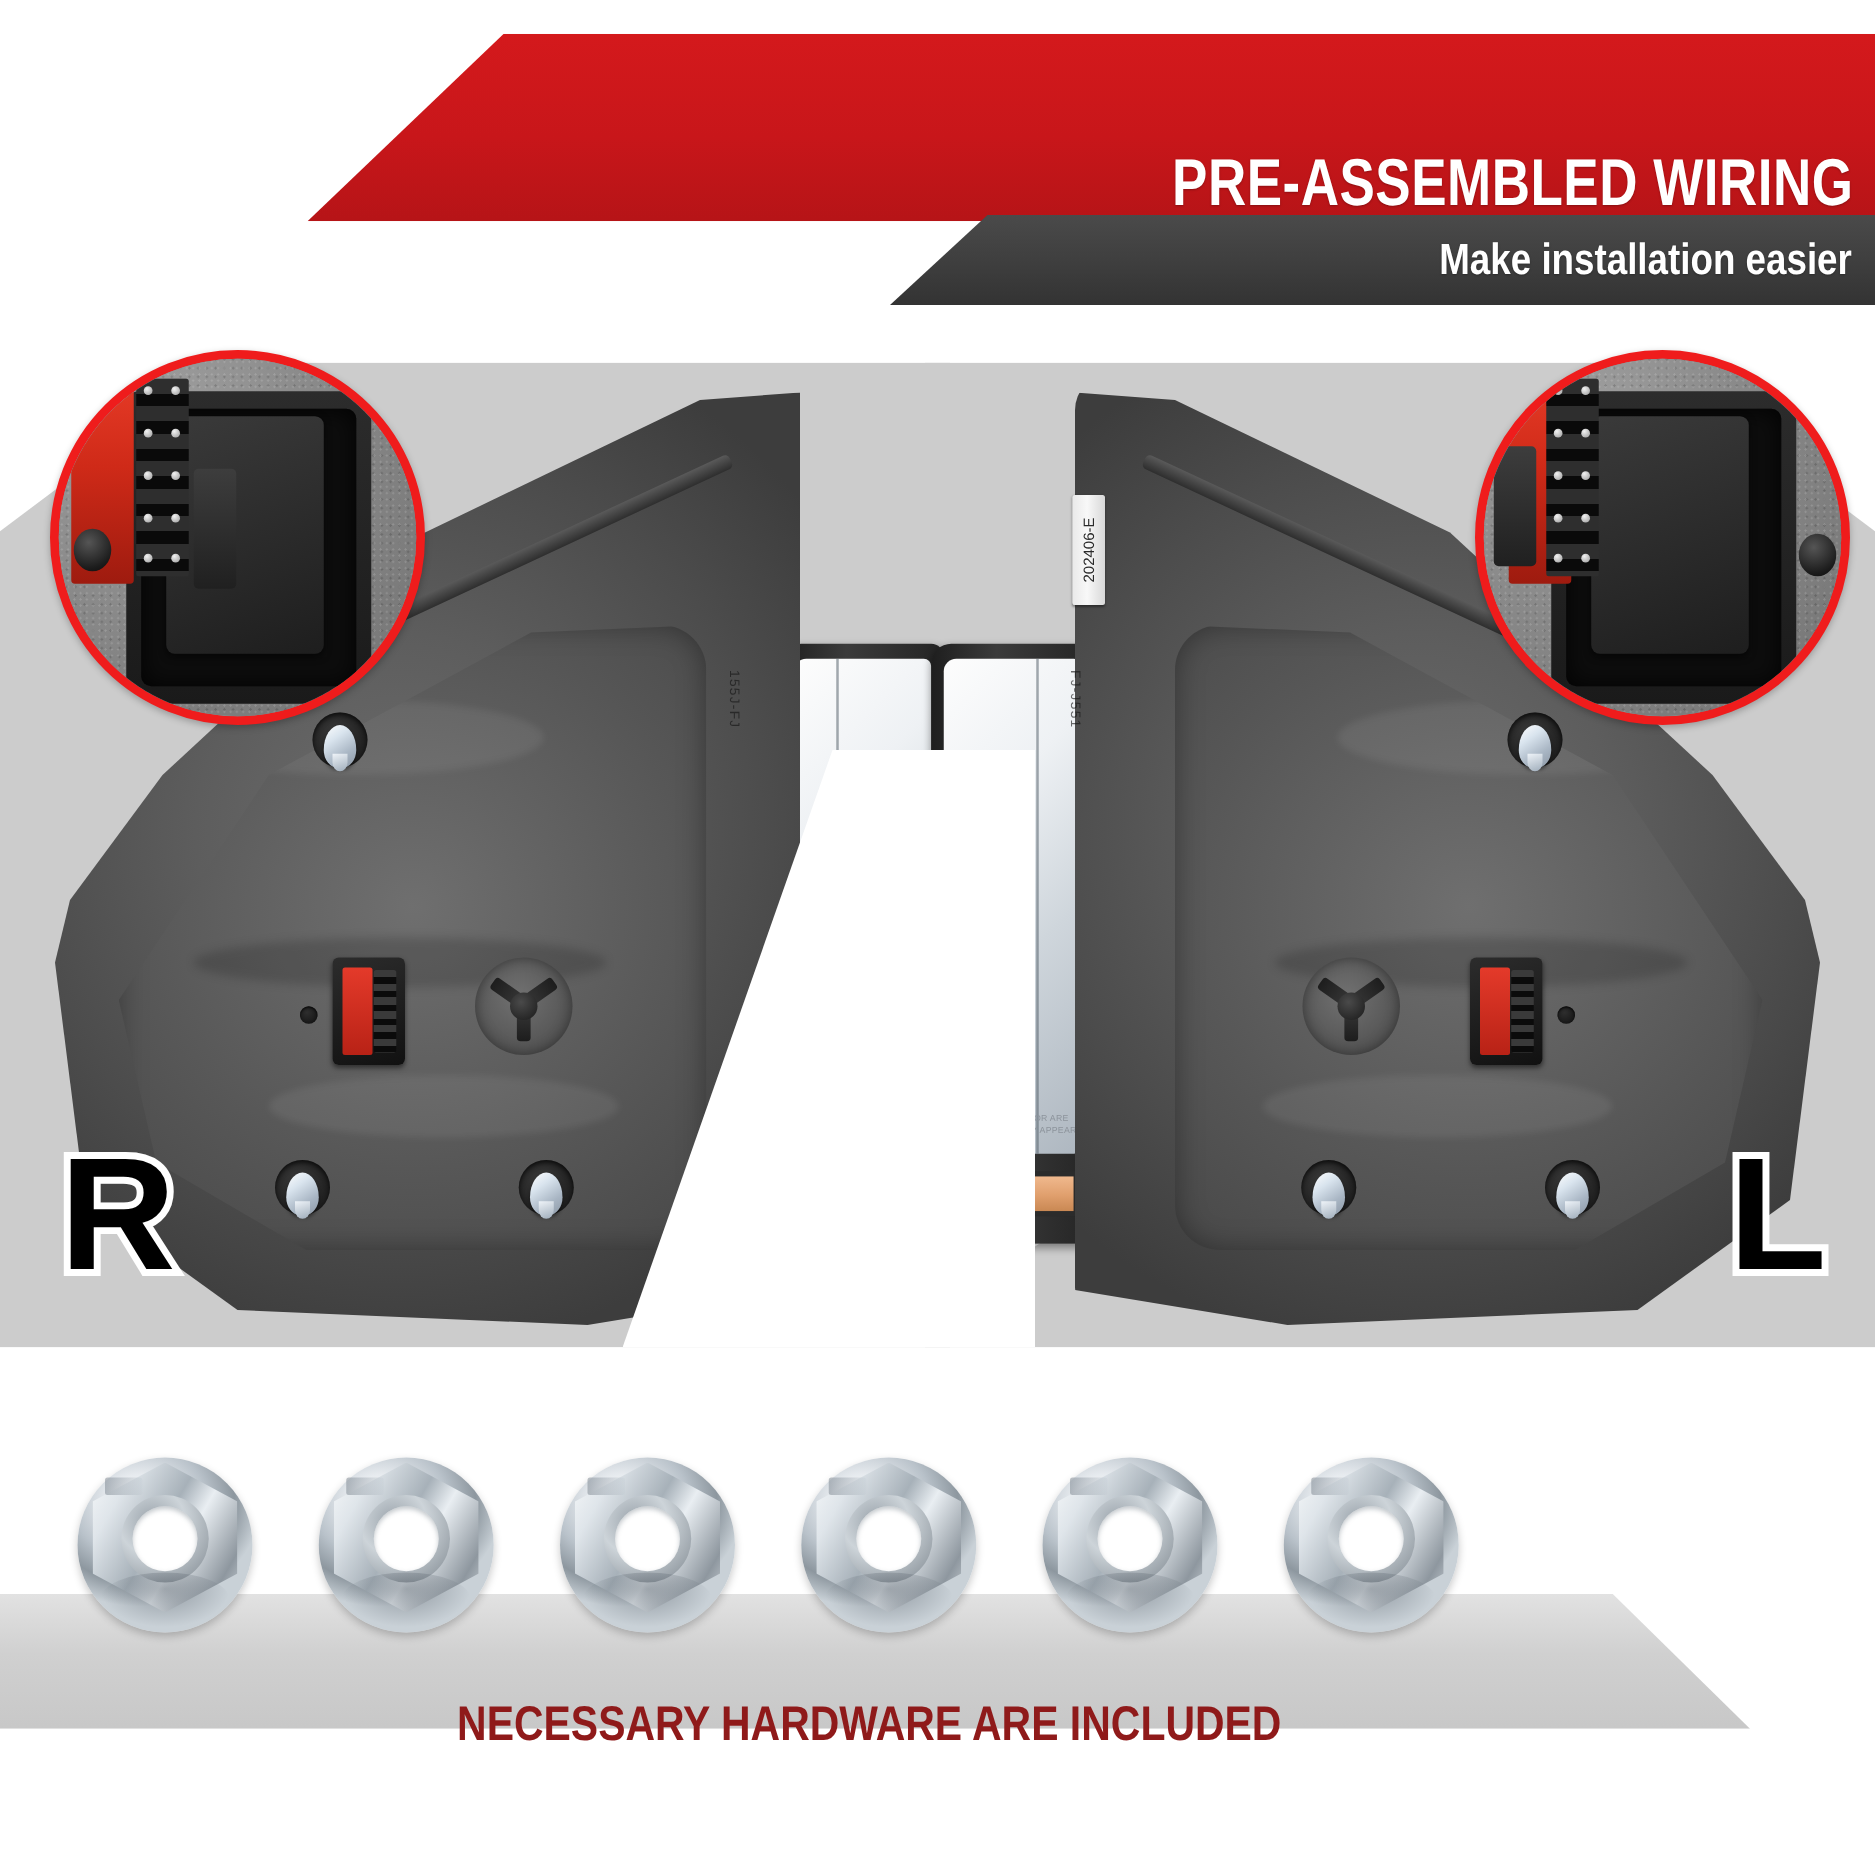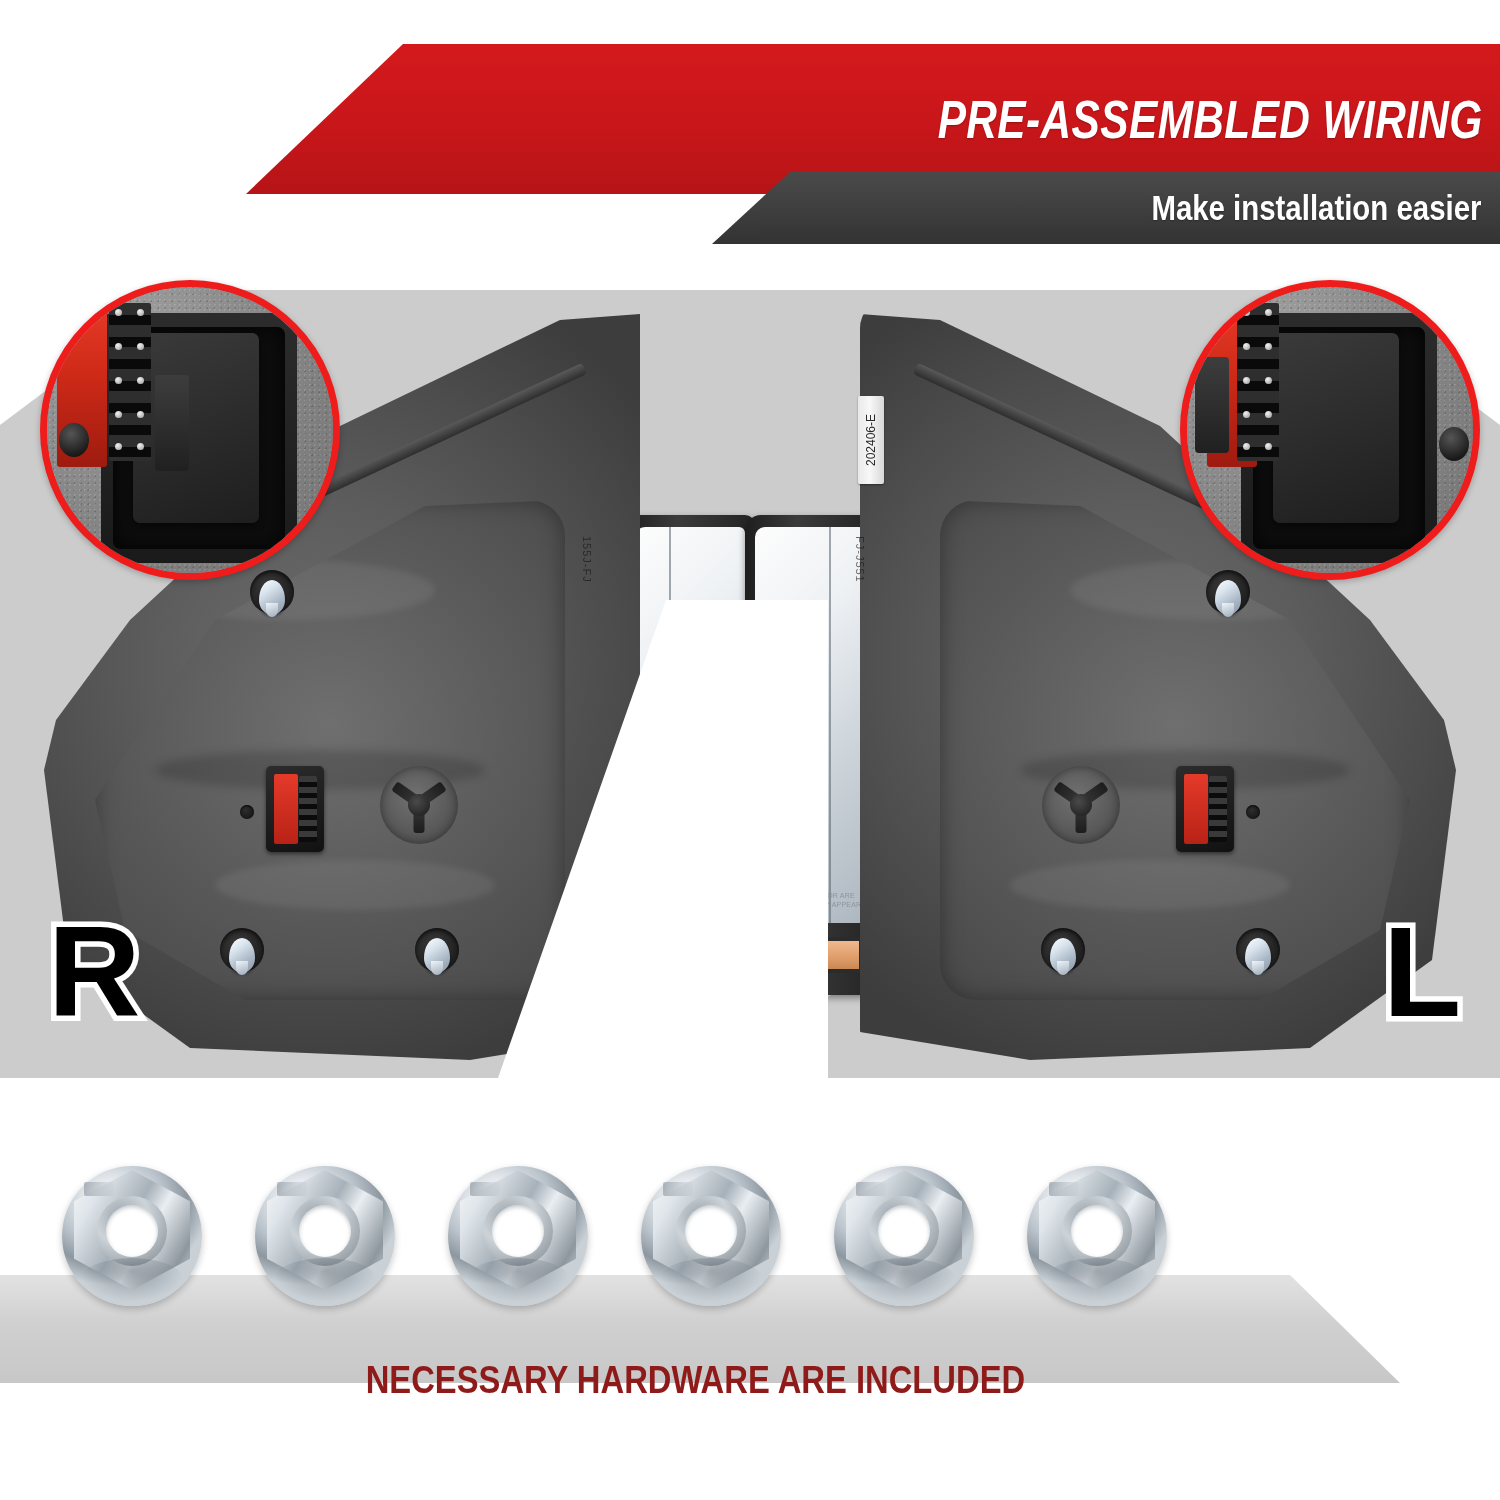--- a/index.html
+++ b/index.html
@@ -7,26 +7,25 @@
   body {
     font-family:"Liberation Sans", sans-serif;
     background:#ffffff;
     position:relative;
     overflow:hidden;
   }
   .stage { position:absolute; inset:0; width:1500px; height:1500px; }
 
   
   .banner-red{
-    position:absolute; left:0; top:44px; width:1500px; height:150px;
+    position:absolute; left:0; top:27px; width:1500px; height:150px;
     background:linear-gradient(180deg,#d4191c 0%, #c8161a 55%, #b61417 100%);
     clip-path:polygon(246px 100%, 403px 0, 1500px 0, 1500px 100%);
-    display:flex; align-items:center; justify-content:flex-end;
+    display:flex; align-items:flex-end; justify-content:flex-end;
     filter:drop-shadow(0 2px 2px rgba(0,0,0,.25));
-    font-style:italic;
   }
   .banner-red .txt{
     color:#fff; font-size:53px; letter-spacing:.5px; font-weight:700;
     transform:scaleX(.80); transform-origin:right center;
     padding-right:22px; white-space:nowrap;
     text-shadow:0 1px 2px rgba(0,0,0,.28);
   }
   .banner-dark{
     position:absolute; left:0; top:172px; width:1500px; height:72px;
     background:linear-gradient(180deg,#4a4a4a 0%, #3f3f3f 50%, #333 100%);

